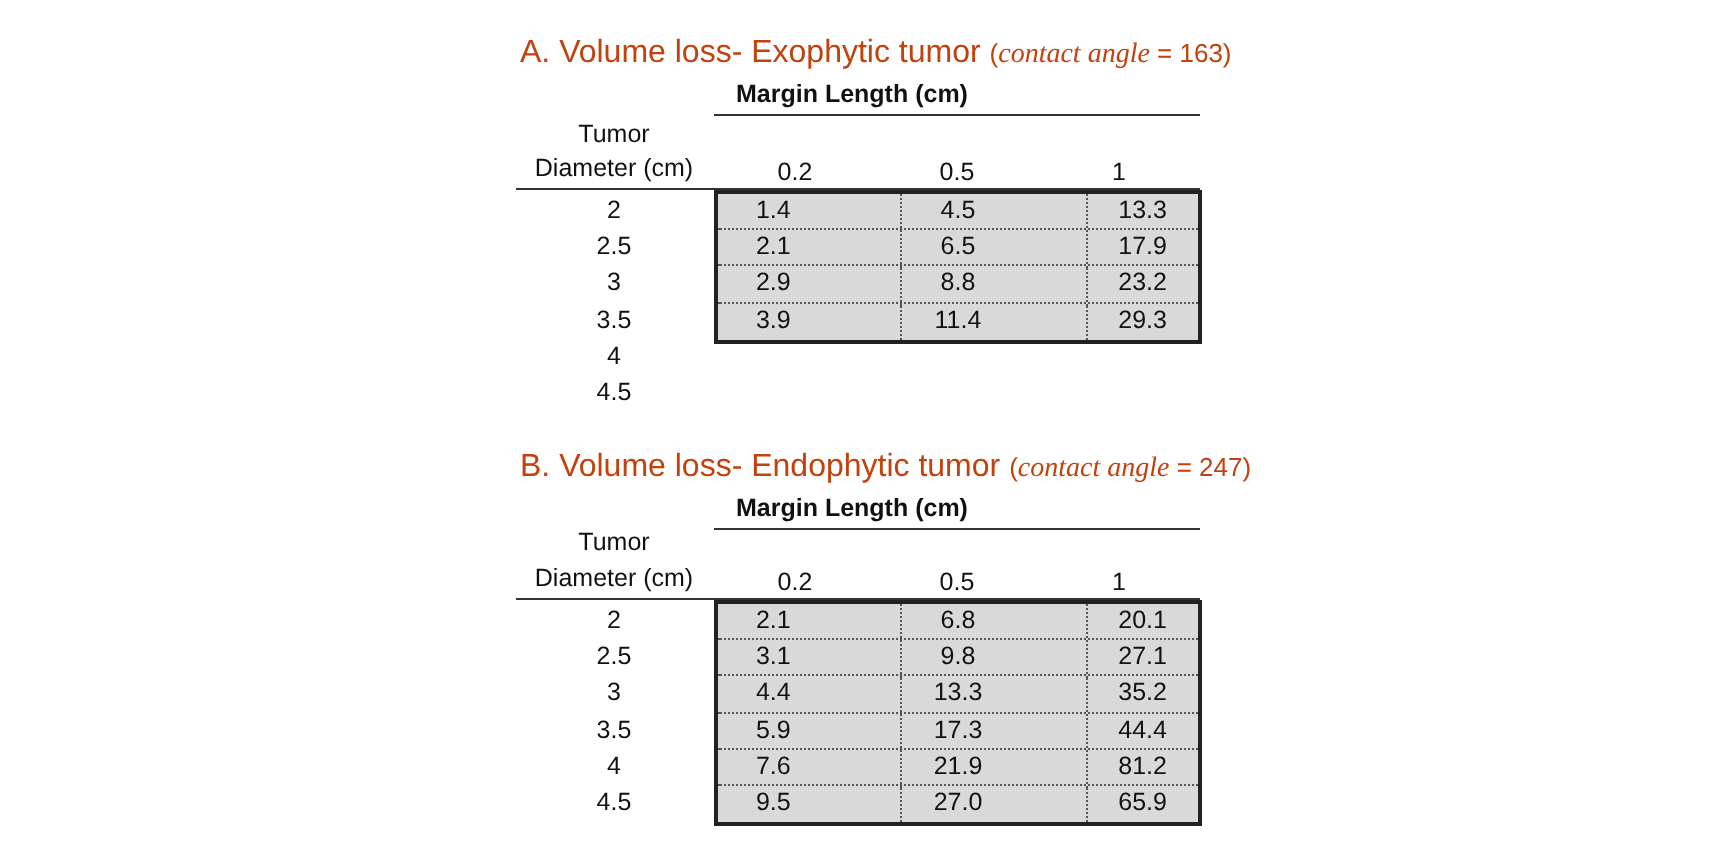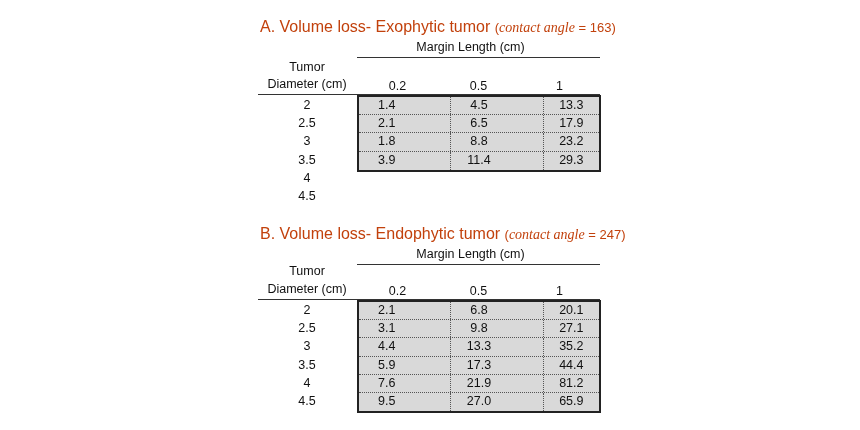--- a/index.html
+++ b/index.html
@@ -2,21 +2,21 @@
 <html><head>
 <meta charset="utf-8">
 <style>
   html, body { margin:0; padding:0; background:#ffffff; }
   body { width:860px; height:430px; position:relative; overflow:hidden;
          font-family:"Liberation Sans", sans-serif; color:#111; }
   .section { position:absolute; left:258px; width:350px; }
   .title { position:absolute; left:2px; font-size:16px; white-space:nowrap; color:#c2410c; }
   .title .paren { font-size:13px; }
   .title .ital { font-family:"Liberation Serif", serif; font-style:italic; font-size:14px; }
-  .margin-head { position:absolute; left:91px; width:243px; text-align:center; font-size:12.5px; }
+  .margin-head { position:absolute; left:110px; width:243px; font-size:12.5px;font-weight:bold; }
   .rule { position:absolute; height:0; border-top:1px solid #333; }
   .rowhead { position:absolute; left:0; width:98px; text-align:center; font-size:12.5px; }
   .colhead { position:absolute; width:81px; text-align:center; font-size:12.5px; }
   .rowlabels { position:absolute; left:0; width:98px; }
   .rowlabel { height:18.2px; line-height:18.2px; text-align:center; font-size:12.5px; }
   .grid { position:absolute; left:99px; width:240px; border:2px solid #222;
           background:#d9d9d9; }
   .grow { display:flex; height:18.2px; border-bottom:1px dotted #555; box-sizing:border-box;gap:36px; }
   .grow:last-child { border-bottom:none; }
   .gcell { flex:1; text-align:center; line-height:17px; font-size:12.5px; }
@@ -52,21 +52,21 @@
       <div class="gcell">1.4</div>
       <div class="gcell">4.5</div>
       <div class="gcell">13.3</div>
     </div>
     <div class="grow">
       <div class="gcell">2.1</div>
       <div class="gcell">6.5</div>
       <div class="gcell">17.9</div>
     </div>
     <div class="grow">
-      <div class="gcell">1.8</div>
+      <div class="gcell">2.9</div>
       <div class="gcell">8.8</div>
       <div class="gcell">23.2</div>
     </div>
     <div class="grow">
       <div class="gcell">3.9</div>
       <div class="gcell">11.4</div>
       <div class="gcell">29.3</div>
     </div>
   </div>
 </div>

